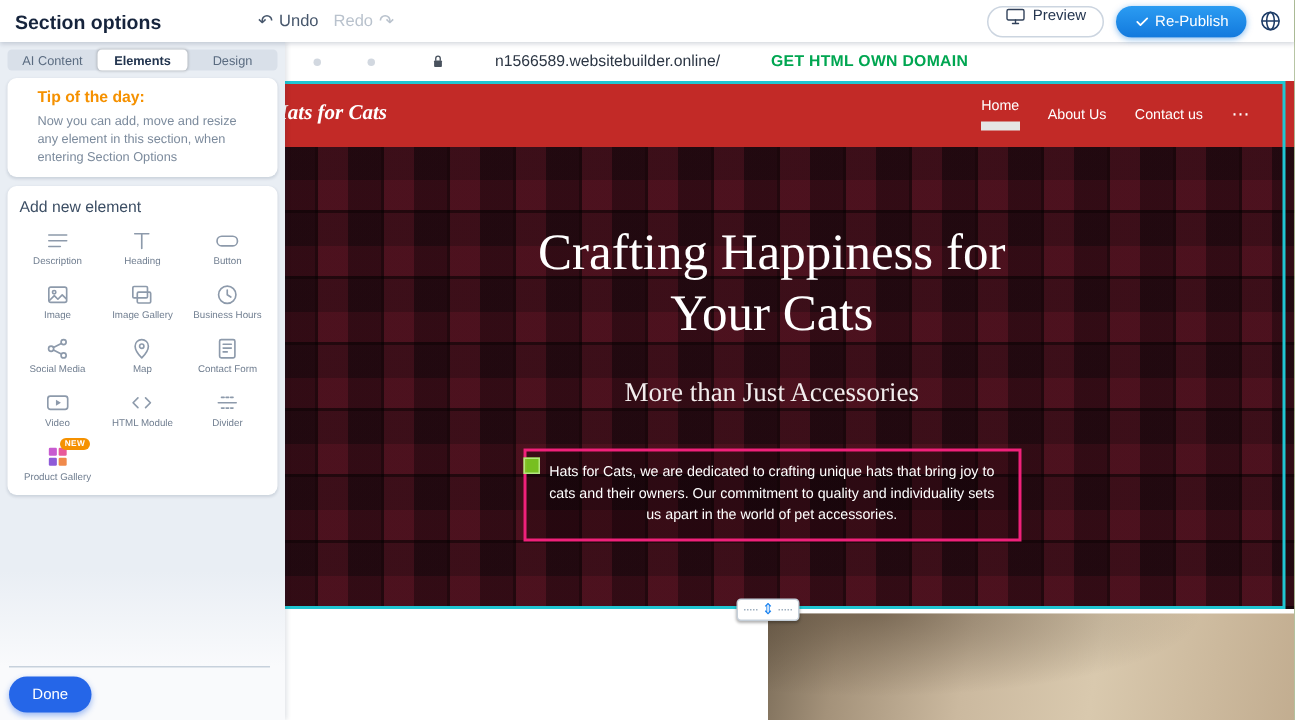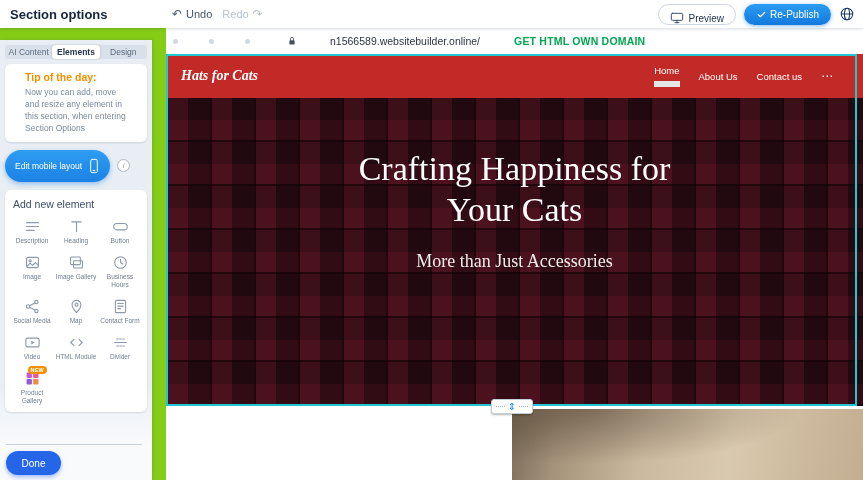--- a/index.html
+++ b/index.html
@@ -10,30 +10,30 @@
   
   .topbar{ position:absolute; top:0; left:0; right:0; height:28px; background:#fff;
            box-shadow:0 1px 3px rgba(20,40,70,.18); z-index:40; }
   .tb-title{ position:absolute; left:10px; top:7px; font-size:13px; font-weight:bold; color:#16243c; }
   .undo-redo{ position:absolute; left:172px; top:0; height:28px; display:flex; align-items:center; gap:10px; }
   .ur-btn{ background:none; border:none; display:flex; align-items:center; gap:4px;
            font-size:11px; color:#46566b; cursor:pointer; font-family:inherit; }
   .ur-btn .glyph{ font-size:12px; }
   .ur-btn.disabled{ color:#b9c2cd; }
   .tb-right{ position:absolute; right:8px; top:0; height:28px; display:flex; align-items:center; gap:8px; }
-  .preview-btn{ display:flex; align-items:flex-end; gap:5px; height:21px; padding:0 11px;
+  .preview-btn{ display:flex; align-items:flex-start; gap:5px; height:21px; padding:0 11px;
                 border:1px solid #ccd5e0; border-radius:12px; background:#fff;
                 font-size:10px; color:#253650; font-family:inherit; cursor:pointer; }
   .republish-btn{ display:flex; align-items:center; gap:3px; height:21px; padding:0 12px; border:none;
                   border-radius:12px; background:linear-gradient(#2b9cf2,#1279dd); color:#fff;
                   font-size:10px; font-family:inherit; cursor:pointer; box-shadow:0 1px 4px rgba(18,121,221,.5); }
   .globe{ display:flex; align-items:center; cursor:pointer; }
 
   
-  .panel{ position:absolute; top:40px; left:0; width:152px; bottom:0; z-index:30;
+  .panel{ position:absolute; top:28px; left:0; width:190px; bottom:0; z-index:30;
           background:linear-gradient(#e9eef4 0 78%, #f9fafc 92% 100%);
           box-shadow:1px 0 3px rgba(20,40,70,.12); }
   .tabs{ display:flex; margin:5px; height:14px; background:#d9e0e9; border-radius:3px; }
   .tab{ flex:1; display:flex; align-items:center; justify-content:center; font-size:8.5px;
         color:#5a6b80; cursor:pointer; border-radius:3px; }
   .tab.active{ background:#fff; color:#1f3ck; color:#22344e; font-weight:bold; box-shadow:0 0 2px rgba(0,0,0,.25); }
   .tip-card{ margin:3px 5px 6px; background:#fff; border-radius:6px; padding:7px 20px;
              box-shadow:0 1px 2px rgba(30,50,80,.14); }
   .tip-head{ color:#f59100; font-size:10.5px; font-weight:bold; }
   .tip-body{ margin-top:4px; font-size:8.5px; color:#7b8a9c; line-height:1.4; }
@@ -168,34 +168,20 @@
       <div class="tab">AI Content</div>
       <div class="tab active">Elements</div>
       <div class="tab">Design</div>
     </div>
 
     <div class="tip-card">
       <div class="tip-head">Tip of the day:</div>
       <div class="tip-body">Now you can add, move and resize any element in this section, when entering Section Options</div>
     </div>
 
-    <div class="mobile-row">
-      <button class="mobile-btn">
-        <span>Edit mobile layout</span>
-        <span>
-          <svg width="12" height="16" viewBox="0 0 20 26">
-              <g fill="none" stroke="#fff" stroke-width="1.6" stroke-linecap="round">
-                <rect x="4.5" y="2" width="11" height="22" rx="2.4"></rect>
-                <path d="M8.5 20.5h3"></path>
-              </g>
-            </svg>
-        </span>
-      </button>
-      <span class="info-circle">i</span>
-    </div>
 
     <div class="add-card">
       <div class="add-title">Add new element</div>
       <div class="el-grid">
 
         <div class="el-cell">
           <span class="el-icn">
               <svg viewBox="0 0 20 20">
                 <path class="ln" d="M3 5.5h14M3 10h14M3 14.5h9"></path>
               </svg>
@@ -358,20 +344,24 @@
           <a class="active">Home</a>
           <a>About Us</a>
           <a>Contact us</a>
           <a class="more">⋯</a>
         </nav>
       </div>
 
       <div class="hero">
         <h1>Crafting Happiness for Your Cats</h1>
         <h2>More than Just Accessories</h2>
+        <div class="hero-box">
+          <span class="green-handle"></span>
+          <p>Hats for Cats, we are dedicated to crafting unique hats that bring joy to cats and their owners. Our commitment to quality and individuality sets us apart in the world of pet accessories.</p>
+        </div>
       </div>
 
       <div class="next-section">
         <div class="next-img"></div>
       </div>
 
       <div class="selection-outline"></div>
       <div class="resize-pill">
         <span class="resize-glyph">⇕</span>
       </div>

